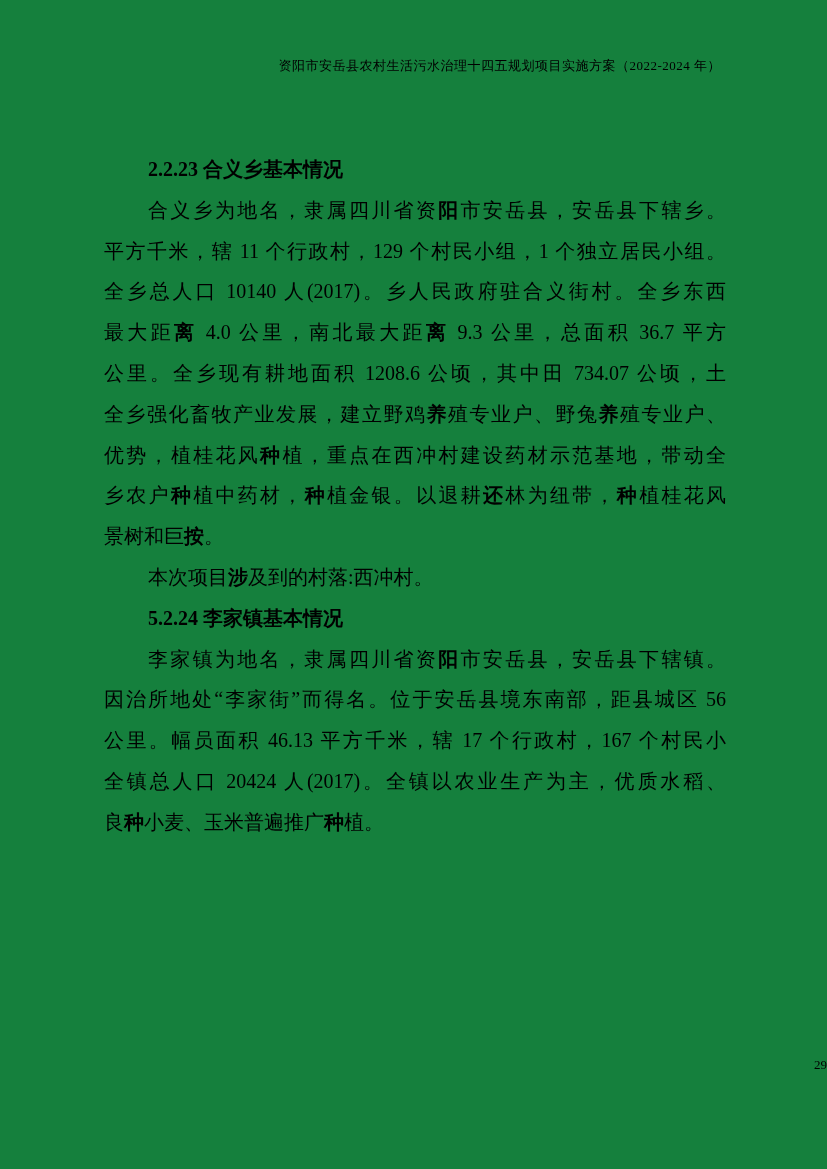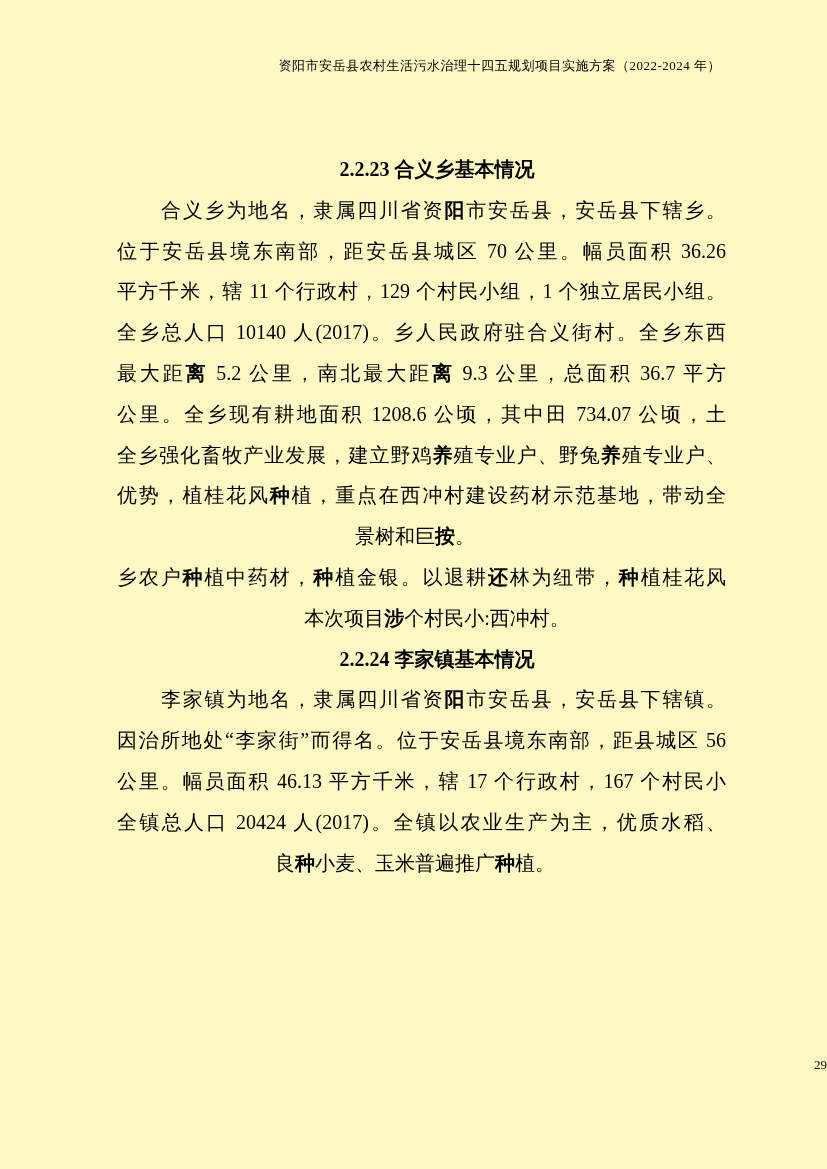--- a/index.html
+++ b/index.html
@@ -1,20 +1,20 @@
 <!DOCTYPE html>
 <html><head>
 <meta charset="utf-8">
 <style>
   html, body { margin: 0; padding: 0; background: #ffffff; }
   .page {
     position: relative;
     width: 827px;
     height: 1169px;
-    background: #fef9c3;
+    background: #15803d;
     color: #000000;
     font-family: "Liberation Serif", "DejaVu Serif", serif;
     overflow: hidden;
   }
   .header {
     position: absolute;
     top: 57px;
     right: 106px;
     font-size: 13px;
     letter-spacing: 0.5px;
@@ -24,26 +24,24 @@
     position: absolute;
     top: 149px;
     left: 104px;
     width: 622px;
   }
   .line {
     font-size: 20px;
     height: 40.8px;
     line-height: 40.8px;
     overflow: visible;
-    text-align: center;
   }
   .line.just {
     text-align: justify;
     text-align-last: justify;
-    margin-left: 13px;
   }
   .line.indent { text-indent: 44px; }
   .line.heading { font-weight: bold; }
   .bold-run { font-weight: bold; }
   .page-num {
     position: absolute;
     top: 1057px;
     left: 0;
     width: 827px;
     text-align: right;
@@ -51,31 +49,30 @@
   }
 </style>
 </head>
 <body>
 
 <div class="page">
   <div class="header">资阳市安岳县农村生活污水治理十四五规划项目实施方案（2022-2024 年）</div>
   <div class="content">
       <div class="line heading indent">2.2.23 合义乡基本情况</div>
       <div class="line just indent"><span class="normal-run">合义乡为地名，隶属四川省资</span><span class="bold-run">阳</span><span class="normal-run">市安岳县，安岳县下辖乡。</span></div>
-      <div class="line just"><span class="normal-run">位于安岳县境东南部，距安岳县城区 70 公里。幅员面积 36.26</span></div>
       <div class="line just"><span class="normal-run">平方千米，辖 11 个行政村，129 个村民小组，1 个独立居民小组。</span></div>
       <div class="line just"><span class="normal-run">全乡总人口 10140 人(2017)。乡人民政府驻合义街村。全乡东西</span></div>
-      <div class="line just"><span class="normal-run">最大距</span><span class="bold-run">离</span><span class="normal-run"> 5.2 公里，南北最大距</span><span class="bold-run">离</span><span class="normal-run"> 9.3 公里，总面积 36.7 平方</span></div>
+      <div class="line just"><span class="normal-run">最大距</span><span class="bold-run">离</span><span class="normal-run"> 4.0 公里，南北最大距</span><span class="bold-run">离</span><span class="normal-run"> 9.3 公里，总面积 36.7 平方</span></div>
       <div class="line just"><span class="normal-run">公里。全乡现有耕地面积 1208.6 公顷，其中田 734.07 公顷，土</span></div>
       <div class="line just"><span class="normal-run">全乡强化畜牧产业发展，建立野鸡</span><span class="bold-run">养</span><span class="normal-run">殖专业户、野兔</span><span class="bold-run">养</span><span class="normal-run">殖专业户、</span></div>
       <div class="line just"><span class="normal-run">优势，植桂花风</span><span class="bold-run">种</span><span class="normal-run">植，重点在西冲村建设药材示范基地，带动全</span></div>
+      <div class="line just"><span class="normal-run">乡农户</span><span class="bold-run">种</span><span class="normal-run">植中药材，</span><span class="bold-run">种</span><span class="normal-run">植金银。以退耕</span><span class="bold-run">还</span><span class="normal-run">林为纽带，</span><span class="bold-run">种</span><span class="normal-run">植桂花风</span></div>
       <div class="line"><span class="normal-run">景树和巨</span><span class="bold-run">按</span><span class="normal-run">。</span></div>
-      <div class="line just"><span class="normal-run">乡农户</span><span class="bold-run">种</span><span class="normal-run">植中药材，</span><span class="bold-run">种</span><span class="normal-run">植金银。以退耕</span><span class="bold-run">还</span><span class="normal-run">林为纽带，</span><span class="bold-run">种</span><span class="normal-run">植桂花风</span></div>
-      <div class="line indent"><span class="normal-run">本次项目</span><span class="bold-run">涉</span><span class="normal-run">个村民小:西冲村。</span></div>
-      <div class="line heading indent">2.2.24 李家镇基本情况</div>
+      <div class="line indent"><span class="normal-run">本次项目</span><span class="bold-run">涉</span><span class="normal-run">及到的村落:西冲村。</span></div>
+      <div class="line heading indent">5.2.24 李家镇基本情况</div>
       <div class="line just indent"><span class="normal-run">李家镇为地名，隶属四川省资</span><span class="bold-run">阳</span><span class="normal-run">市安岳县，安岳县下辖镇。</span></div>
       <div class="line just"><span class="normal-run">因治所地处“李家街”而得名。位于安岳县境东南部，距县城区 56</span></div>
       <div class="line just"><span class="normal-run">公里。幅员面积 46.13 平方千米，辖 17 个行政村，167 个村民小</span></div>
       <div class="line just"><span class="normal-run">全镇总人口 20424 人(2017)。全镇以农业生产为主，优质水稻、</span></div>
       <div class="line"><span class="normal-run">良</span><span class="bold-run">种</span><span class="normal-run">小麦、玉米普遍推广</span><span class="bold-run">种</span><span class="normal-run">植。</span></div>
     </div>
   <div class="page-num">29</div>
 </div>
 
 </body></html>

